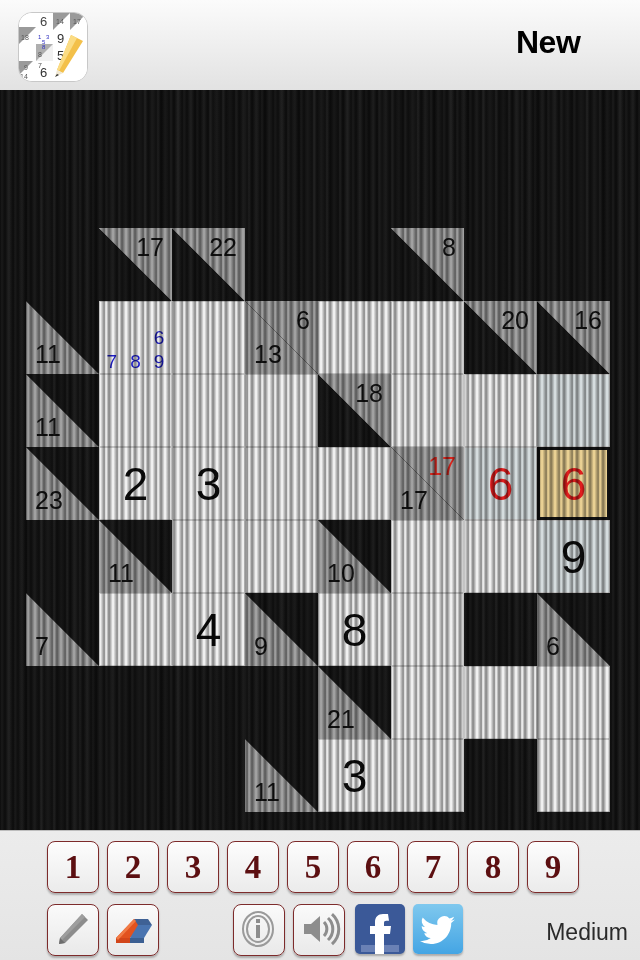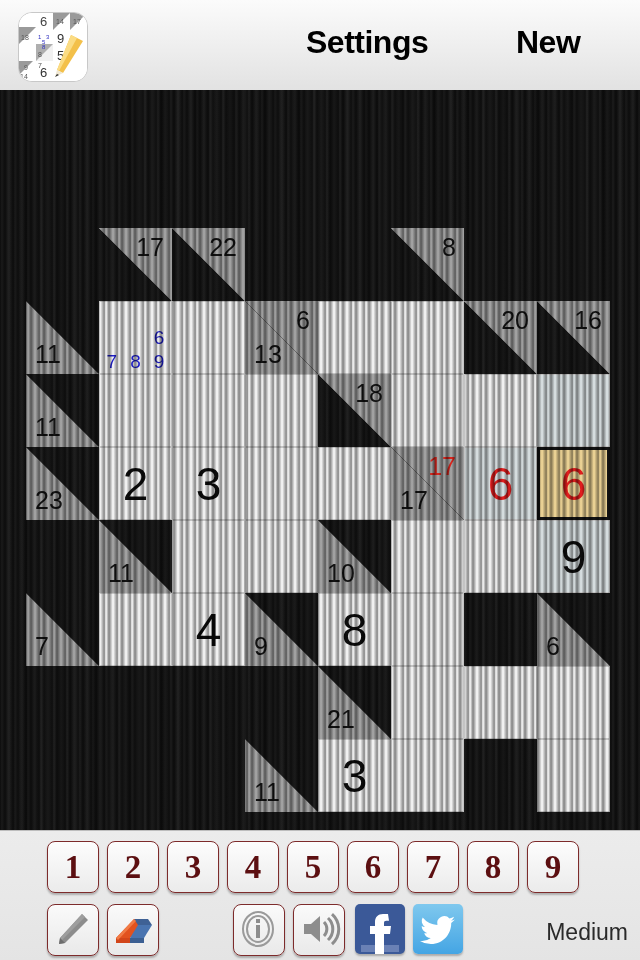--- a/index.html
+++ b/index.html
@@ -175,21 +175,20 @@
             <text x="23" y="36">8</text>
         </g>
         <g>
           <polygon points="52,22 64,28 44,60 38,57" fill="#f3c04a"></polygon>
           <polygon points="52,22 58,25 40,58 38,57" fill="#fbdc84"></polygon>
           <polygon points="38,57 44,60 36,64" fill="#efe7d2"></polygon>
           <polygon points="38,61 40,62 36,64" fill="#2b2b2b"></polygon>
         </g>
       </svg>
     </div>
-    <div class="hdr-btn" id="settings-btn">Settings</div>
     <div class="hdr-btn" id="new-btn">New</div>
   </div>
 
   <div class="board">
     <div class="grid" id="grid" style="width: 584px; height: 657px;">
         <div class="cell c-clue" style="left: 73px; top: 0px; width: 73px; height: 73px;">
           <div class="tri-down tri-down-edge"></div>
           <div class="clue-num clue-down">17</div>
         </div>
         <div class="cell c-clue" style="left: 146px; top: 0px; width: 73px; height: 73px;">

